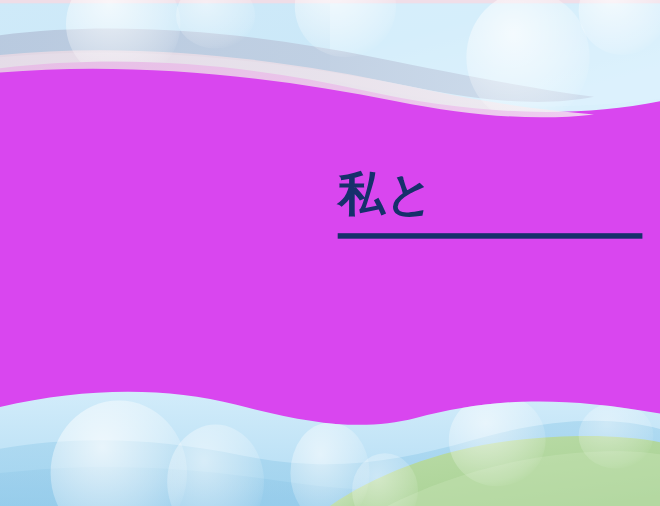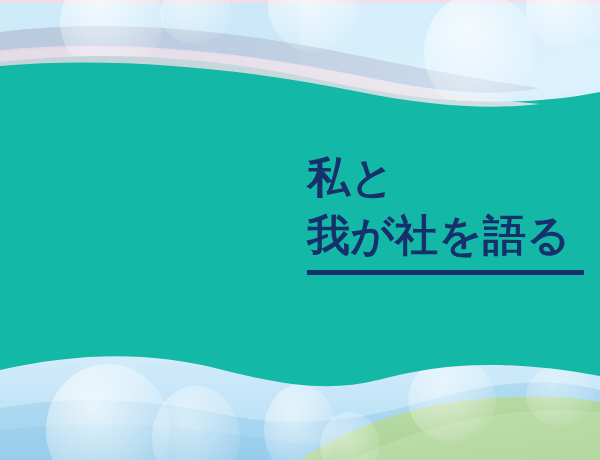--- a/index.html
+++ b/index.html
@@ -8,21 +8,21 @@
     background: #ffffff;
   }
   body {
     font-family: "Liberation Sans", "DejaVu Sans", sans-serif;
   }
 
   .slide {
     position: relative;
     width: 600px;
     height: 460px;
-    background: #14b8a6;
+    background: #d946ef;
     overflow: hidden;
   }
 
   .deco-layer {
     position: absolute;
     left: 0;
     top: 0;
     width: 600px;
     height: 460px;
     pointer-events: none;
@@ -183,17 +183,16 @@
         <ellipse cx="300" cy="430" rx="36" ry="46" fill="url(#gBubble)" opacity="0.8"></ellipse>
         <ellipse cx="452" cy="400" rx="44" ry="42" fill="url(#gBubble)" opacity="0.8"></ellipse>
         <ellipse cx="350" cy="446" rx="30" ry="34" fill="url(#gBubble)" opacity="0.6"></ellipse>
         <ellipse cx="560" cy="396" rx="34" ry="30" fill="url(#gBubble)" opacity="0.55"></ellipse>
       </g>
     </g>
   </svg>
 
   <div class="title-block">
     <div class="title-line">私と</div>
-    <div class="title-line">我が社を語る</div>
     <div class="title-rule"></div>
   </div>
 
 </div>
 
 </body></html>

